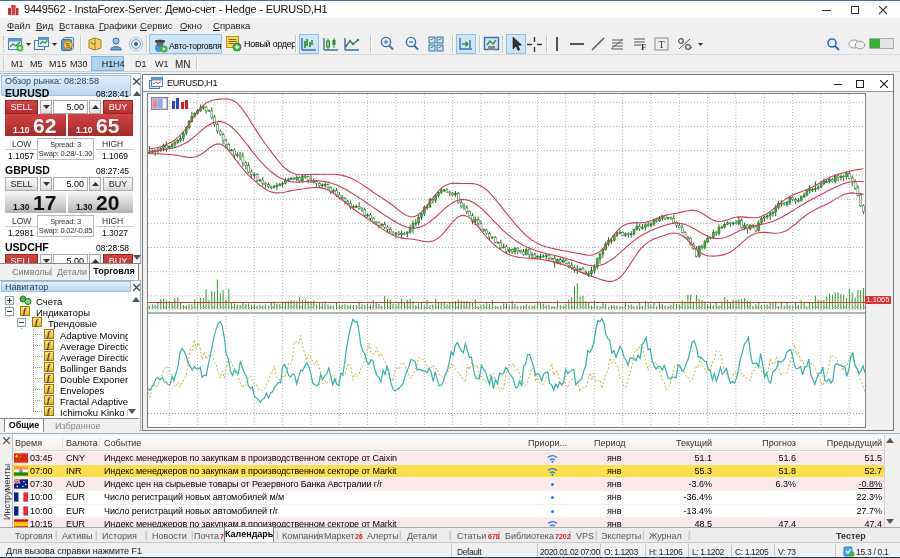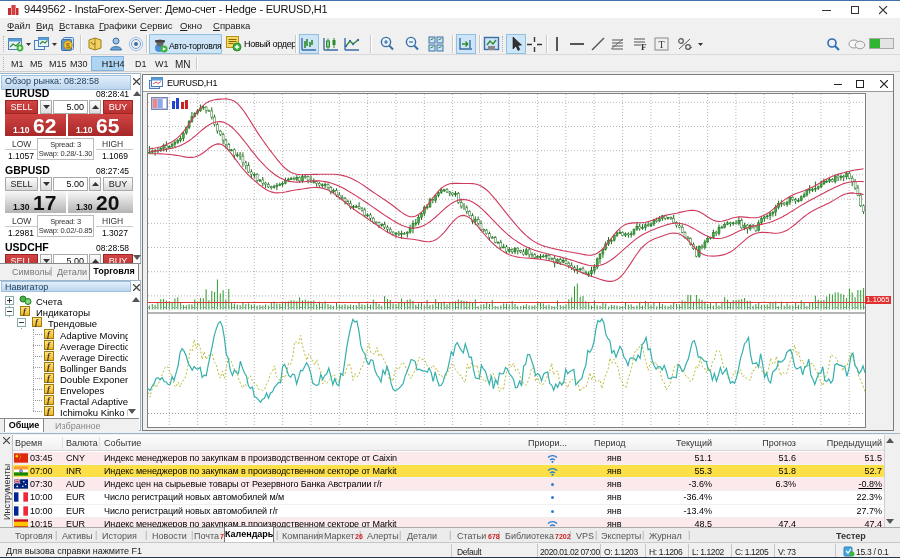--- a/index.html
+++ b/index.html
@@ -196,21 +196,21 @@
     <span class="abs" style="left:49px;top:4px;font-size:9px;color:#222;">M15</span>
     <span class="abs" style="left:70px;top:4px;font-size:9px;color:#222;">M30</span>
     <span class="abs" style="left:91px;top:1px;width:33px;height:15px;background:#aed4f2;border:1px solid #7fb2dd;text-align:center;font-size:9px;line-height:14px;">H1</span>
     <span class="abs" style="left:113px;top:4px;font-size:9px;color:#222;">H4</span>
     <span class="abs" style="left:135px;top:4px;font-size:9px;color:#222;">D1</span>
     <span class="abs" style="left:155px;top:4px;font-size:9px;color:#222;">W1</span>
     <span class="abs" style="left:175px;top:4px;font-size:10px;color:#222;">MN</span>
     <div class="vbar3d" style="left:196px;top:2px;height:13px;"></div>
   </div>
 <div class="abs" style="left:0;top:73px;width:141px;height:205px;background:#fff;border:1px solid #9db5c8;border-left:none;">
-    <div class="abs" style="left:1px;top:1px;width:130px;height:15px;background:linear-gradient(#e3eef9,#bcd6ee);border:1px solid #9ec1e0;font-size:9px;color:#1a3c5c;padding:0 0 0 3px;line-height:10px;">Обзор рынка: 08:28:58</div>
+    <div class="abs" style="left:1px;top:1px;width:130px;height:21px;background:linear-gradient(#e3eef9,#bcd6ee);border:1px solid #9ec1e0;font-size:9px;color:#1a3c5c;padding:0 0 0 3px;line-height:10px;">Обзор рынка: 08:28:58</div>
     <svg class="abs" style="left:133px;top:4px" width="7" height="7">
       <path d="M0 0 L7 7 M7 0 L0 7" stroke="#444" stroke-width="1.3"></path>
     </svg>
     <span class="abs" style="left:5px;top:13px;font-weight:bold;font-size:10.5px;">EURUSD</span>
     <span class="abs" style="left:96px;top:15px;font-size:8.5px;">08:28:41</span>
     <div class="abs" style="left:5px;top:26px;width:33px;height:14px;background:linear-gradient(#d24545,#b92f2f);color:#fff;border:1px solid #9c2424;font-size:9px;text-align:center;line-height:13px;">SELL</div>
     <div class="abs" style="left:40px;top:26px;width:12px;height:14px;background:linear-gradient(#fdfdfd,#ddd);border:1px solid #aaa;">
       <svg width="7" height="4" style="position:absolute;left:2px;top:4px">
         <path d="M0 0 L3.5 4 L7 0z" fill="#333"></path>
       </svg>

